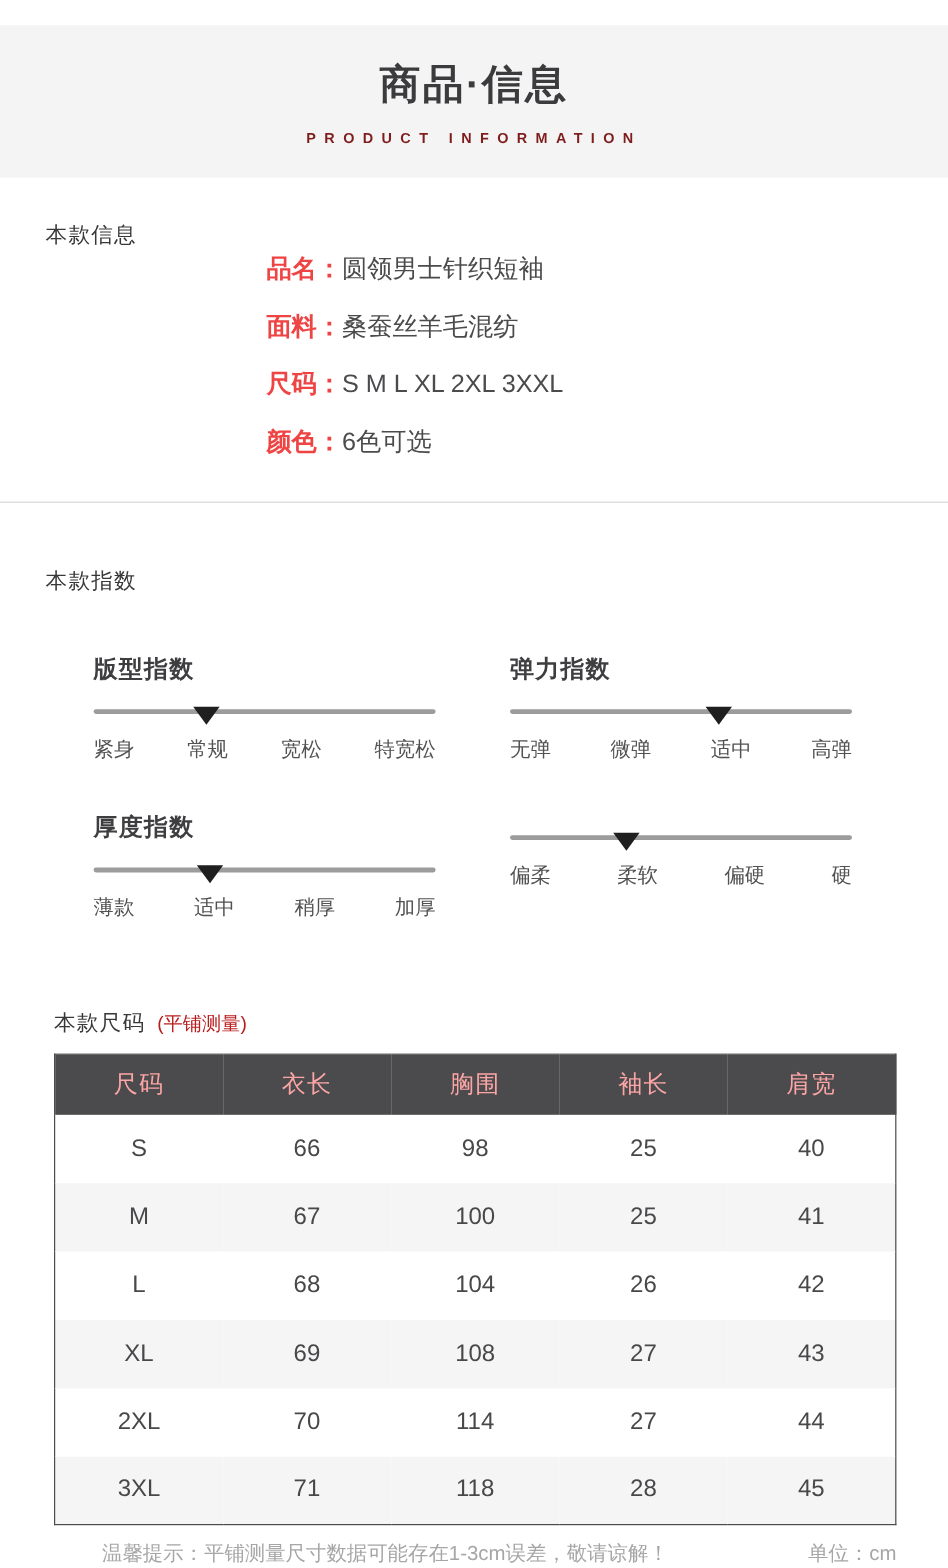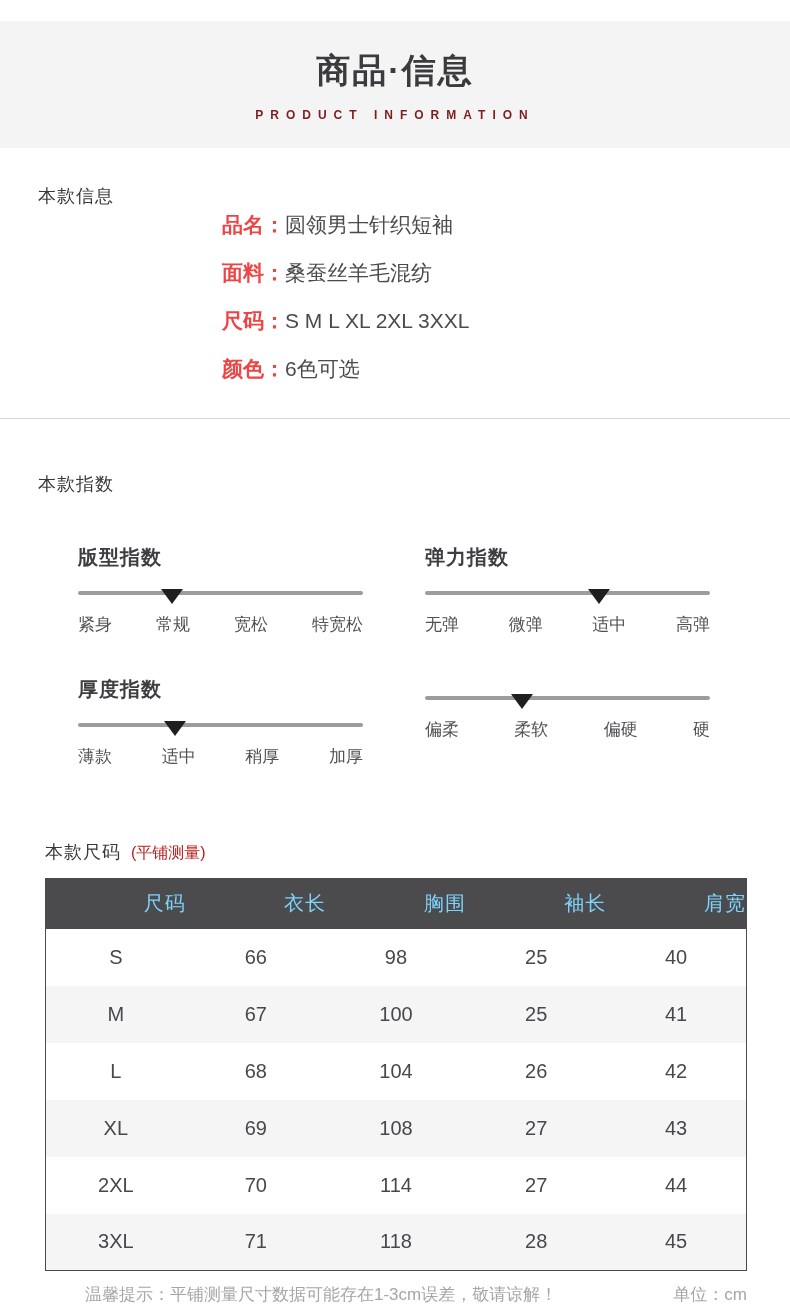--- a/index.html
+++ b/index.html
@@ -114,26 +114,25 @@
   }
   table.size-table {
     margin-top: 14px;
     width: 702px;
     border-collapse: collapse;
     border: 1px solid #4b4b4d;
     table-layout: fixed;
   }
   .size-table th {
     background: #4b4b4d;
-    color: #7dd3fc;
+    color: #fca5a5;
     font-size: 20px;
     font-weight: 500;
     height: 50px;
     letter-spacing: 1px;
-    text-align: right;
   }
   .size-table td {
     height: 57px;
     text-align: center;
     font-size: 20px;
     color: #48484a;
   }
   .size-table tbody tr:nth-child(even) { background: #f5f5f6; }
 
   

